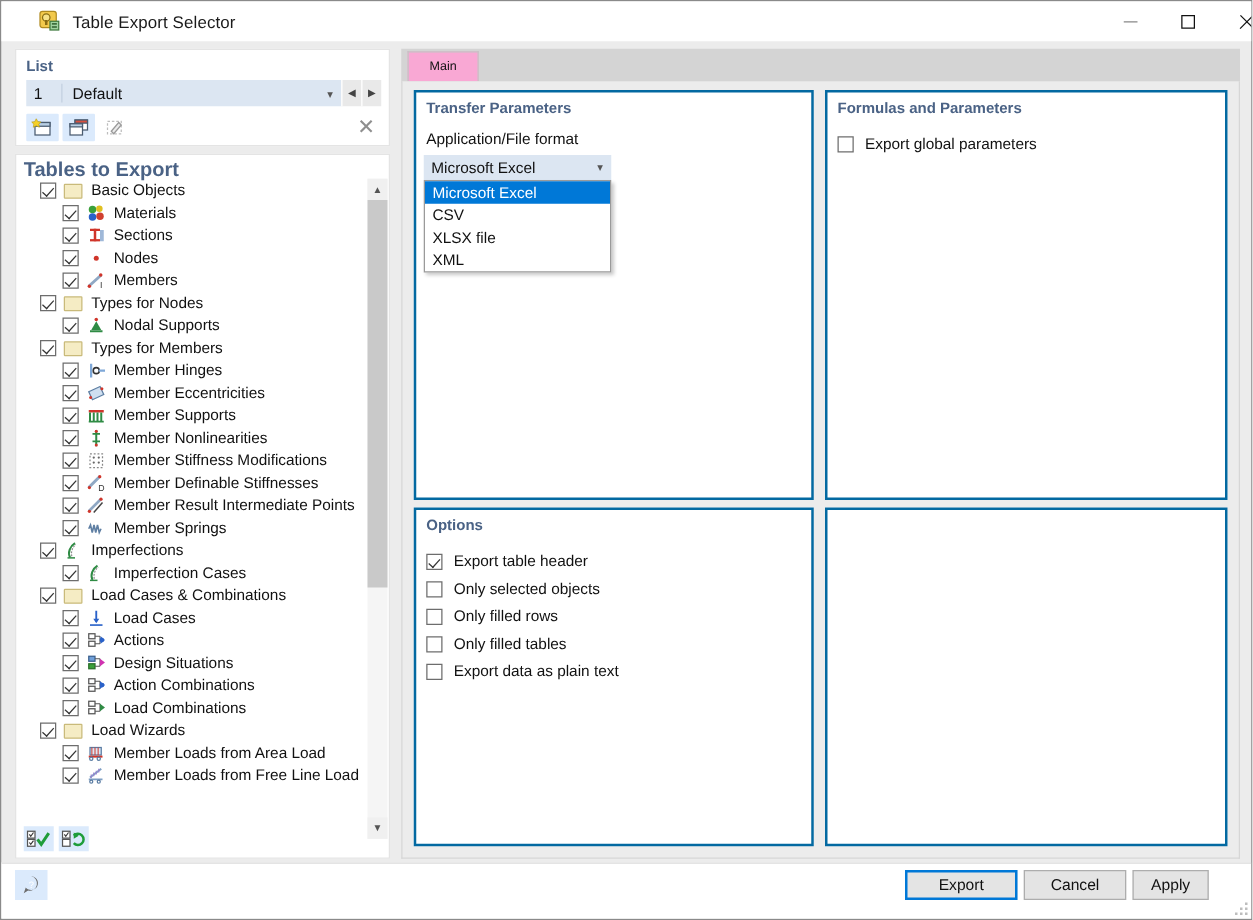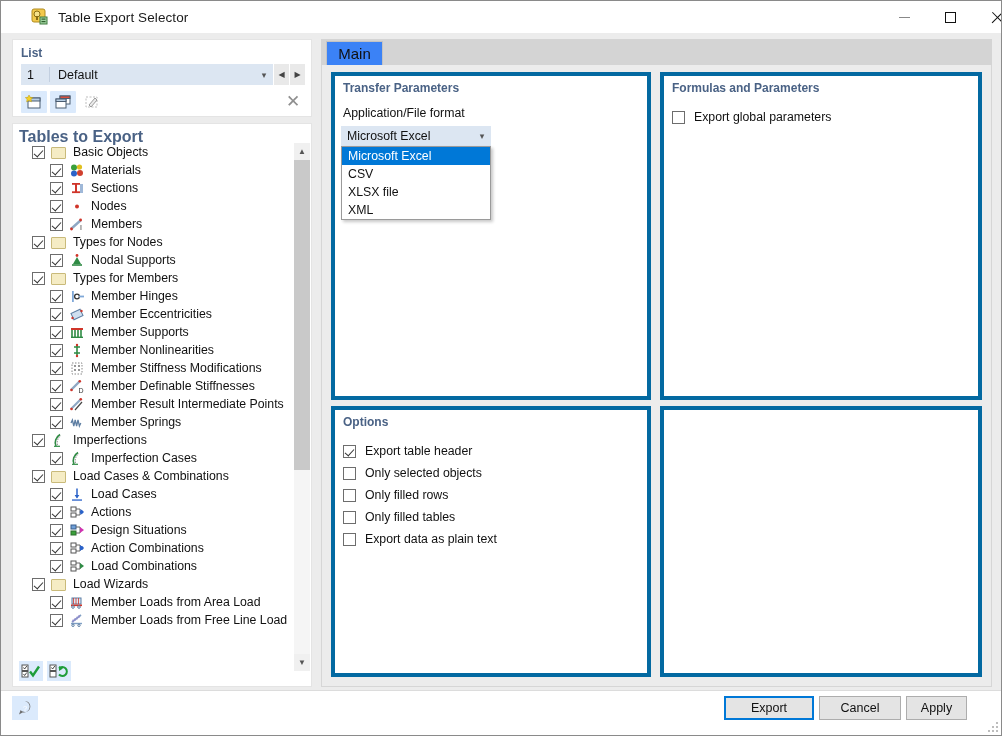--- a/index.html
+++ b/index.html
@@ -143,30 +143,30 @@
   }
 
   
   .right-col { position:absolute; left: 320px; top: 38px; width: 671px; height: 648px; }
   .tabstrip {
     position:absolute; left:0; top:0; width: 671px; height: 26px;
     border-bottom: 1px solid #d0d0d0; background: #d4d4d4;
   }
   .tab {
     position:absolute; left: 5px; top: 2px; width: 57px; height: 24px;
-    background:#3b82f6; border: 1px solid #c3c3c3; border-bottom:none;
+    background:#f9a8d4; border: 1px solid #c3c3c3; border-bottom:none;
     display:flex; align-items:center; justify-content:center;
-    font-size: 15px; color:#111; box-sizing:border-box;
+    font-size: 10px; color:#111; box-sizing:border-box;
   }
   .tabbody {
     position:absolute; left:0; top: 26px; width: 671px; height: 622px;
     background:#ececec; border: 1px solid #d6d6d6; border-top:none; box-sizing:border-box;
   }
   .card {
-    position:absolute; background:#ffffff; border: 4px solid #0369a1; box-sizing:border-box;
+    position:absolute; background:#ffffff; border: 2px solid #0369a1; box-sizing:border-box;
   }
   #card-transfer { left: 9px; top: 7px; width: 320px; height: 328px; }
   #card-formulas { left: 338px; top: 7px; width: 322px; height: 328px; }
   #card-options  { left: 9px; top: 341px; width: 320px; height: 271px; }
   #card-empty    { left: 338px; top: 341px; width: 322px; height: 271px; }
   .card-title {
     font-size: 12px; font-weight: bold; color: #4a6285; padding: 5px 0 0 8px;
   }
   .field-label {
     position:absolute; left: 8px; top: 30px; font-size: 12.3px; color:#111;

